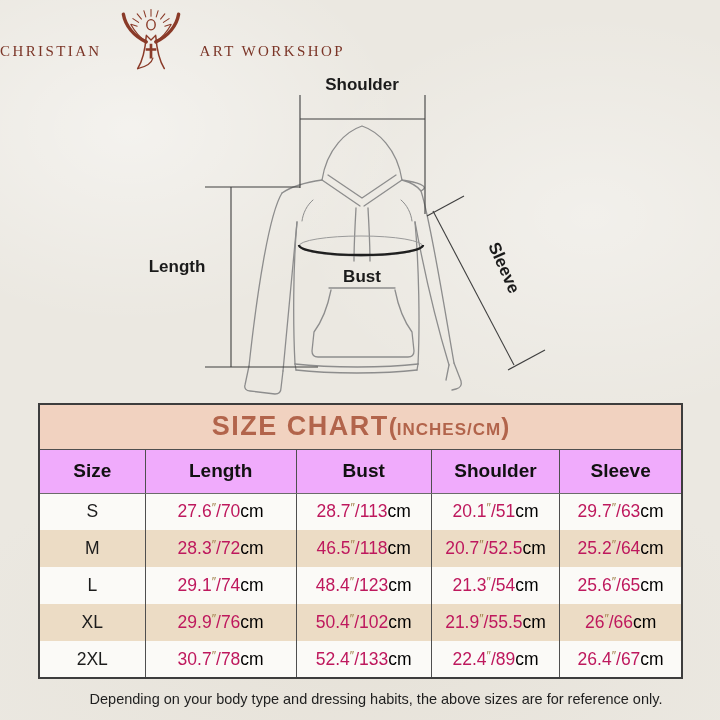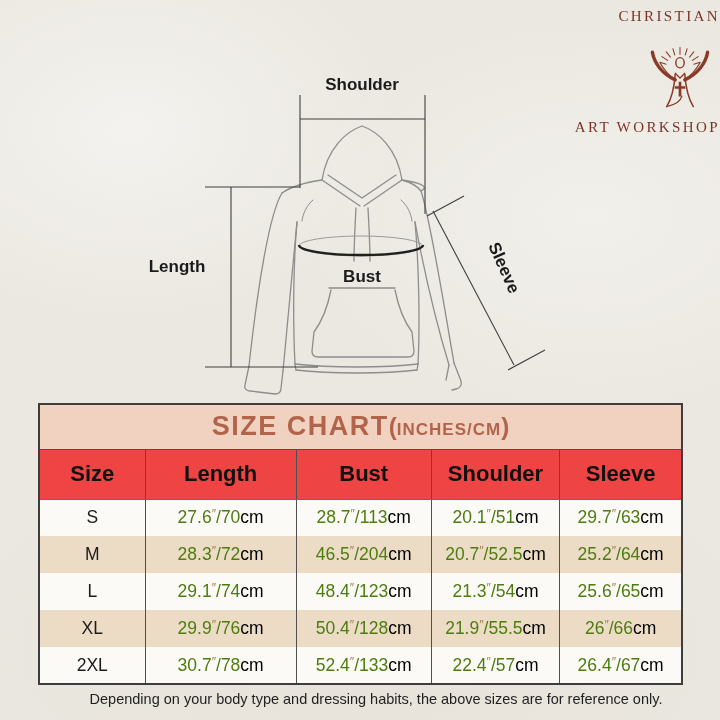--- a/index.html
+++ b/index.html
@@ -12,21 +12,20 @@
       radial-gradient(ellipse 500px 340px at 82% 30%, rgba(255,255,255,.35), rgba(255,255,255,0) 60%),
       radial-gradient(ellipse 600px 300px at 50% 90%, rgba(226,220,208,.5), rgba(226,220,208,0) 70%),
       #ebe8e1;
   }
 
   
   .brand {
     position:absolute; top:8px; left:0; width:100%;
     display:flex; justify-content:flex-start; align-items:flex-end; gap:9px;
     color:#7b3527;
-    flex-direction:column;
   }
   .brand .btxt {
     font-family:"Liberation Serif", serif;
     font-size:15px; letter-spacing:2.4px; padding-bottom:12px; white-space:nowrap;
   }
   .logo-svg { width:80px; height:64px; display:block; }
 
   
   .diagram { position:absolute; top:74px; left:0; }
   .diagram text {
@@ -46,28 +45,28 @@
   .chart td, .chart th { text-align:center; vertical-align:middle;margin-left:34px; }
   .chart th + th, .chart tbody td + td { border-left:1px solid #4f4f4f; }
   .title-cell {
     height:45px; background:#f1d2c0; border-bottom:1.5px solid #4f4f4f;
     color:#b2644b; font-weight:bold; letter-spacing:1.5px;
   }
   .title-cell .big { font-size:27px; }
   .title-cell .paren { font-size:24px; letter-spacing:0; }
   .title-cell .small { font-size:17px; letter-spacing:1px; }
   .head-row th {
-    height:50px; background:#ef4444; font-size:22px; color:#111;
+    height:44px; background:#f0abfc; font-size:19px; color:#111;
     border-bottom:1px solid #6b6b6b; font-weight:bold;
   }
   .chart tbody tr { height:37px; }
   .chart tbody tr.alt td { background:#ecdcc5; }
   .chart tbody td { font-size:17.5px; color:#1c1c1c; font-weight:400; white-space:nowrap; }
   .size-col { font-size:18px; }
-  .num   { color:#4d7c0f; }
+  .num   { color:#be185d; }
   .prime { color:#a3834f; font-size:0.70em; vertical-align:0.40em; }
   .unit  { color:#000000; }
 
   
   .footnote {
     position:absolute; top:691px; left:16px; width:100%;
     text-align:center; font-size:14.5px; color:#1f1f1f;
   }
 </style>
 </head>
@@ -198,43 +197,43 @@
         <tr>
           <td class="size-col">S</td>
           <td><span class="num">27.6</span><span class="prime">″</span><span class="num">/70</span><span class="unit">cm</span></td>
           <td><span class="num">28.7</span><span class="prime">″</span><span class="num">/113</span><span class="unit">cm</span></td>
           <td><span class="num">20.1</span><span class="prime">″</span><span class="num">/51</span><span class="unit">cm</span></td>
           <td><span class="num">29.7</span><span class="prime">″</span><span class="num">/63</span><span class="unit">cm</span></td>
         </tr>
         <tr class="alt">
           <td class="size-col">M</td>
           <td><span class="num">28.3</span><span class="prime">″</span><span class="num">/72</span><span class="unit">cm</span></td>
-          <td><span class="num">46.5</span><span class="prime">″</span><span class="num">/204</span><span class="unit">cm</span></td>
+          <td><span class="num">46.5</span><span class="prime">″</span><span class="num">/118</span><span class="unit">cm</span></td>
           <td><span class="num">20.7</span><span class="prime">″</span><span class="num">/52.5</span><span class="unit">cm</span></td>
           <td><span class="num">25.2</span><span class="prime">″</span><span class="num">/64</span><span class="unit">cm</span></td>
         </tr>
         <tr>
           <td class="size-col">L</td>
           <td><span class="num">29.1</span><span class="prime">″</span><span class="num">/74</span><span class="unit">cm</span></td>
           <td><span class="num">48.4</span><span class="prime">″</span><span class="num">/123</span><span class="unit">cm</span></td>
           <td><span class="num">21.3</span><span class="prime">″</span><span class="num">/54</span><span class="unit">cm</span></td>
           <td><span class="num">25.6</span><span class="prime">″</span><span class="num">/65</span><span class="unit">cm</span></td>
         </tr>
         <tr class="alt">
           <td class="size-col">XL</td>
           <td><span class="num">29.9</span><span class="prime">″</span><span class="num">/76</span><span class="unit">cm</span></td>
-          <td><span class="num">50.4</span><span class="prime">″</span><span class="num">/128</span><span class="unit">cm</span></td>
+          <td><span class="num">50.4</span><span class="prime">″</span><span class="num">/102</span><span class="unit">cm</span></td>
           <td><span class="num">21.9</span><span class="prime">″</span><span class="num">/55.5</span><span class="unit">cm</span></td>
           <td><span class="num">26</span><span class="prime">″</span><span class="num">/66</span><span class="unit">cm</span></td>
         </tr>
         <tr>
           <td class="size-col">2XL</td>
           <td><span class="num">30.7</span><span class="prime">″</span><span class="num">/78</span><span class="unit">cm</span></td>
           <td><span class="num">52.4</span><span class="prime">″</span><span class="num">/133</span><span class="unit">cm</span></td>
-          <td><span class="num">22.4</span><span class="prime">″</span><span class="num">/57</span><span class="unit">cm</span></td>
+          <td><span class="num">22.4</span><span class="prime">″</span><span class="num">/89</span><span class="unit">cm</span></td>
           <td><span class="num">26.4</span><span class="prime">″</span><span class="num">/67</span><span class="unit">cm</span></td>
         </tr>
       </tbody>
   </table>
 
   <div class="footnote">Depending on your body type and dressing habits, the above sizes are for reference only.</div>
 
 </div>
 
 </body></html>

